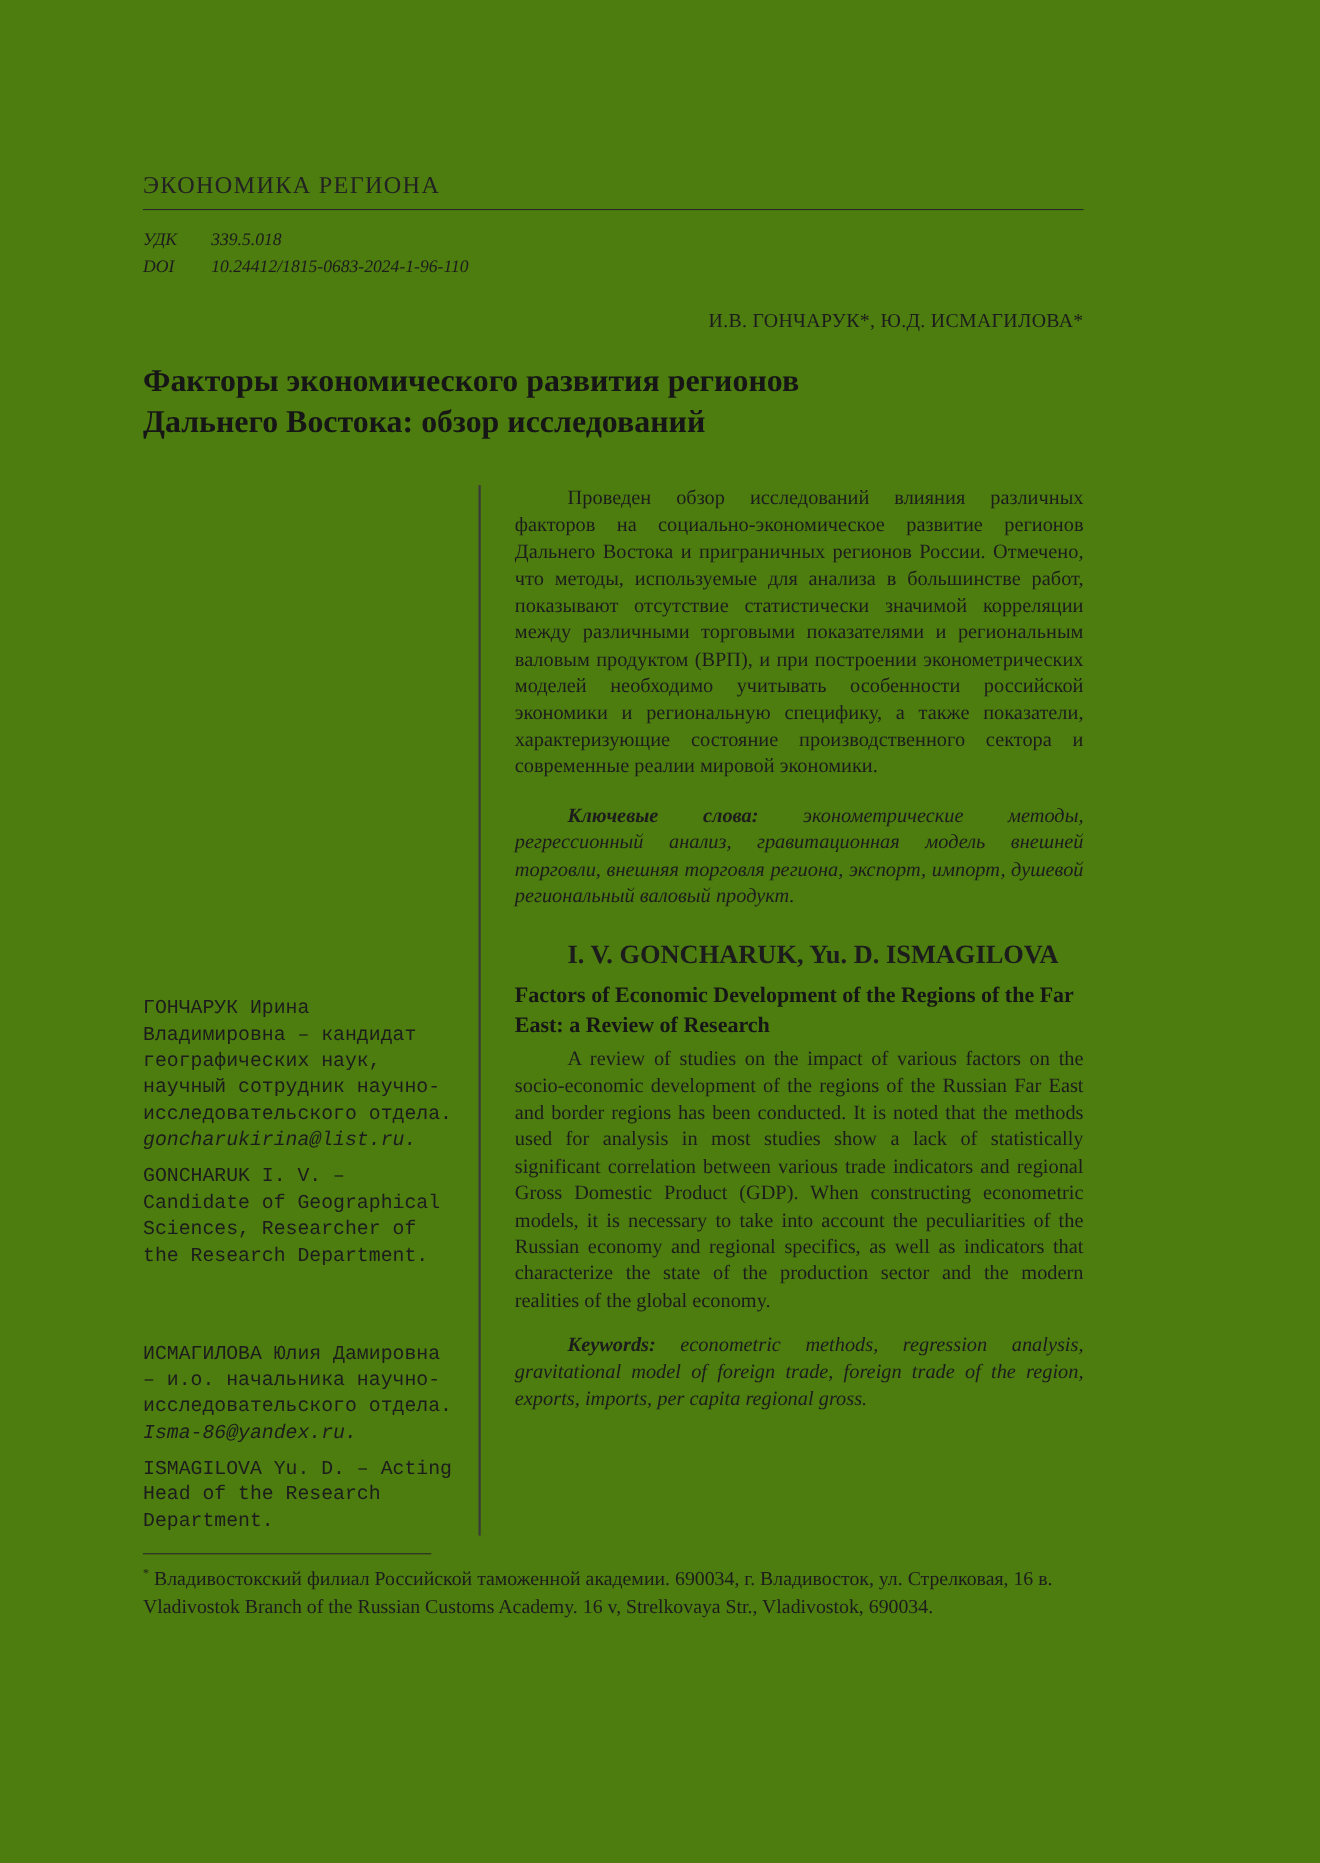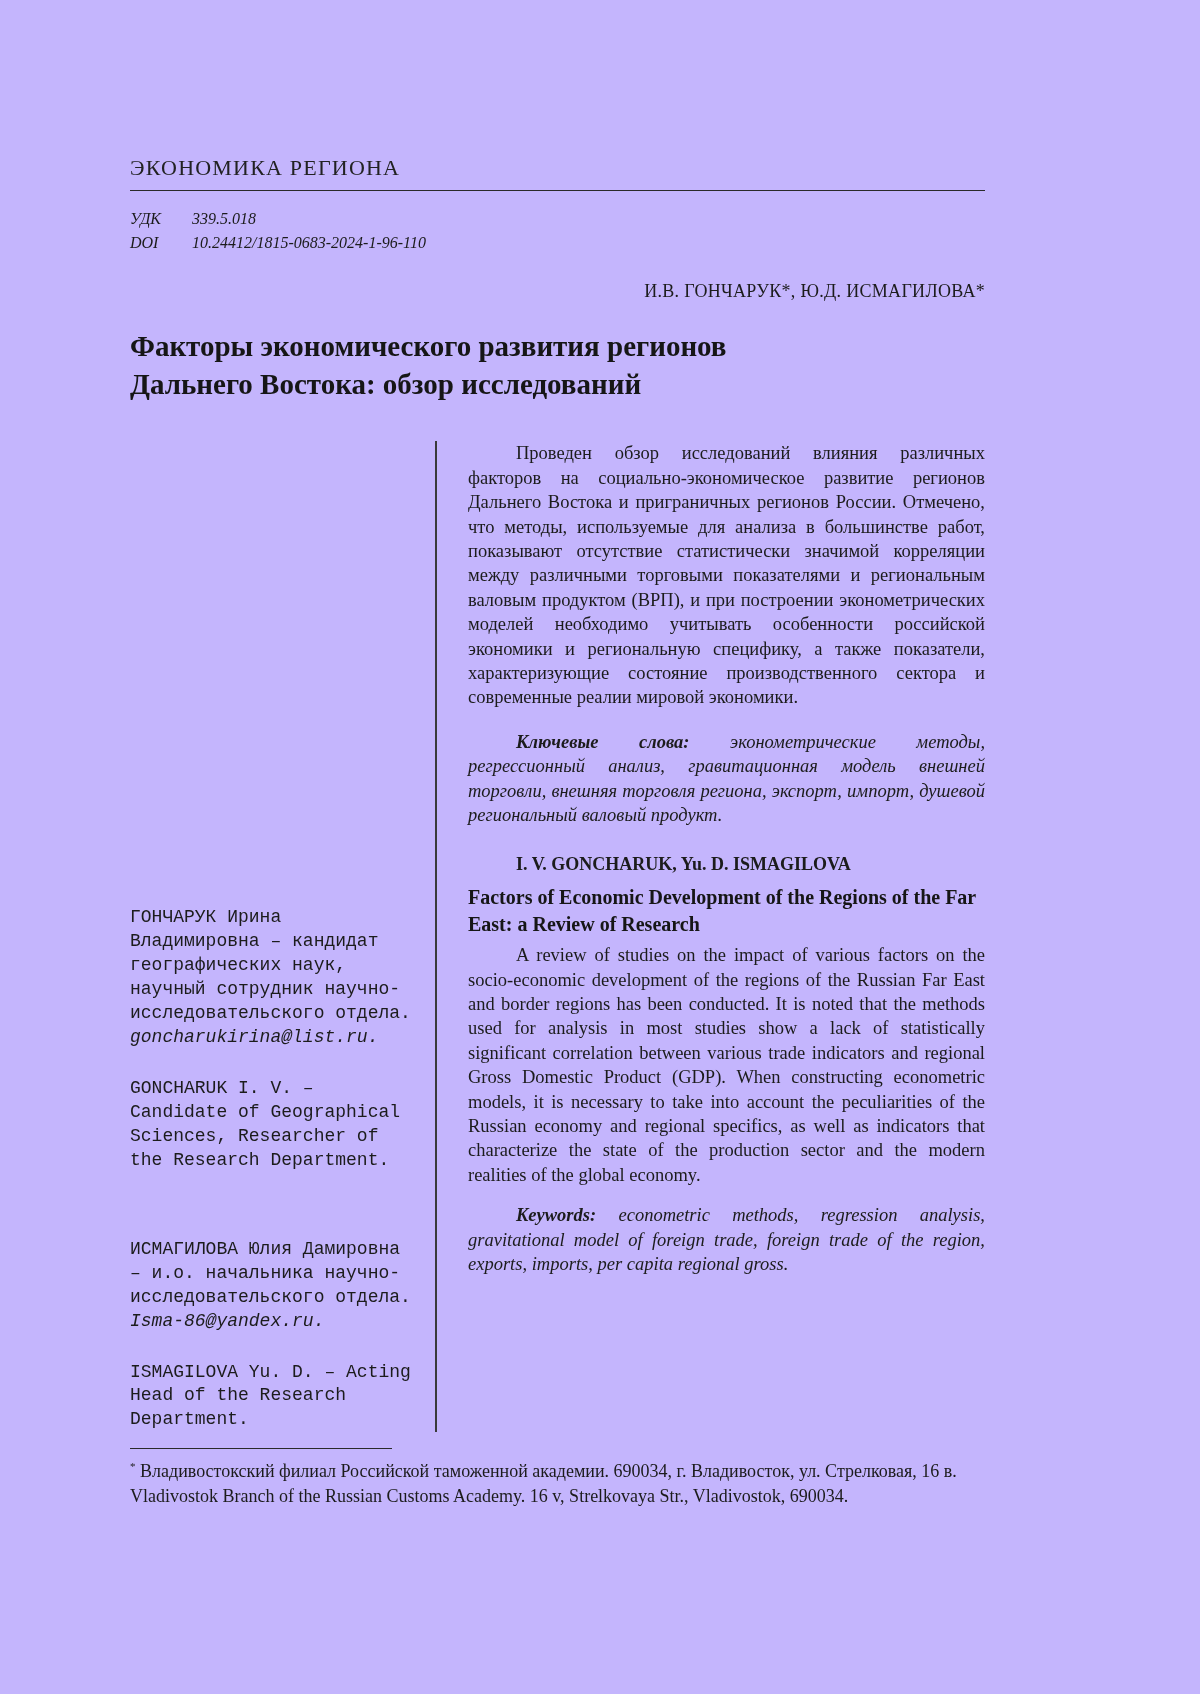--- a/index.html
+++ b/index.html
@@ -1,20 +1,20 @@
 <!DOCTYPE html>
 <html><head>
 <meta charset="utf-8">
 <style>
   * { margin: 0; padding: 0; box-sizing: border-box; }
   html, body { background: #ffffff; }
   .page {
     width: 1200px;
     height: 1694px;
-    background: #c4b5fd;
+    background: #4d7c0f;
     color: #1c1c1c;
     font-family: "Liberation Serif", "DejaVu Serif", serif;
     font-size: 18.5px;
     padding: 155px 215px 0 130px;
     overflow: hidden;
     position: relative;
   }
 
   .section-header {
     font-size: 22px;
@@ -71,37 +71,37 @@
     margin-top: 20px;
     text-align: justify;
     text-indent: 48px;
     font-style: italic;
   }
   .kw-label { font-weight: bold; }
 
   .en-authors {
     margin-top: 26px;
     font-weight: bold;
-    font-size: 18px;
+    font-size: 24px;
     text-indent: 48px;
   }
   .en-title {
     margin-top: 7px;
     font-weight: bold;
     font-size: 20px;
     line-height: 1.35;
     color: #161616;
   }
   .abstract-en { margin-top: 5px; }
   .en-kw { margin-top: 16px; }
 
   .bio-first { margin-top: 465px; }
   .bio-second { margin-top: 65px; }
   .bio .email { font-style: italic; }
-  .bio .bio-en { margin-top: 27px; }
+  .bio .bio-en { margin-top: 9px; }
 
   .footnote { margin-top: 16px; font-size: 18px; line-height: 1.36; }
   .footnote-rule {
     width: 262px;
     border-top: 1.5px solid #2a2a2a;
     margin-bottom: 10px;
   }
   .footnote p { text-align: justify; }
   .footnote sup { font-size: 11px; vertical-align: super; }
 </style>

